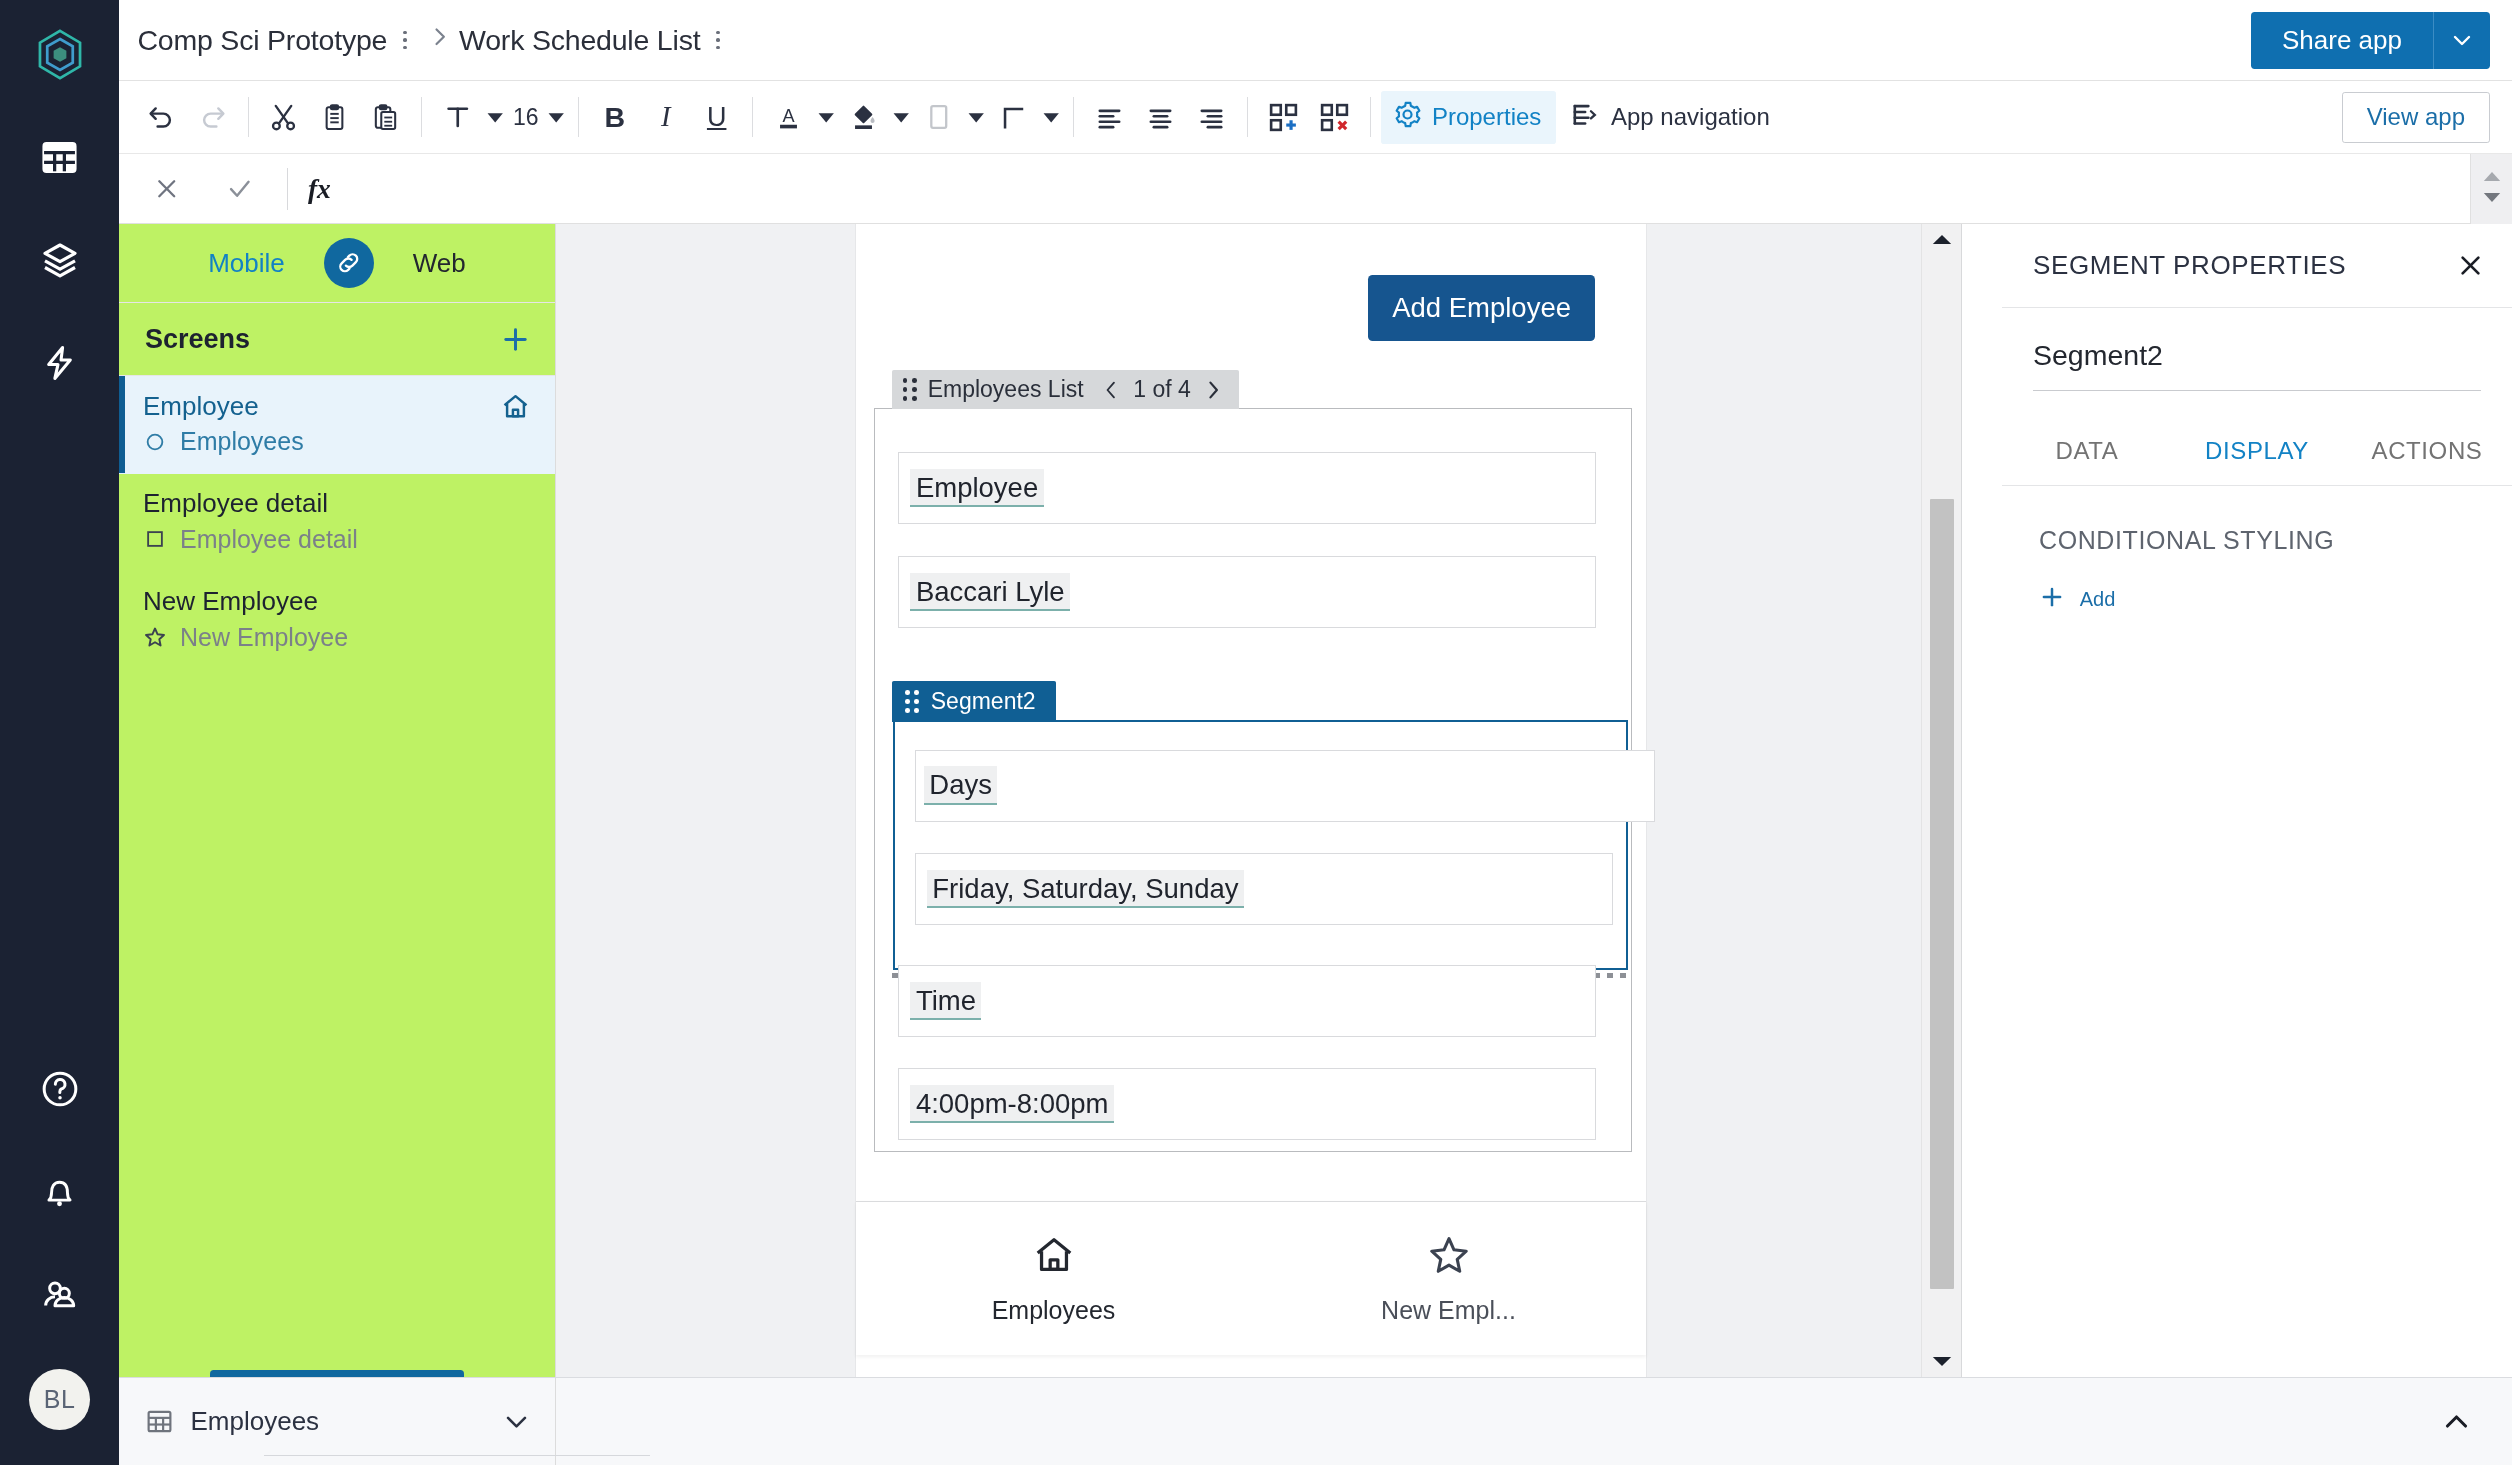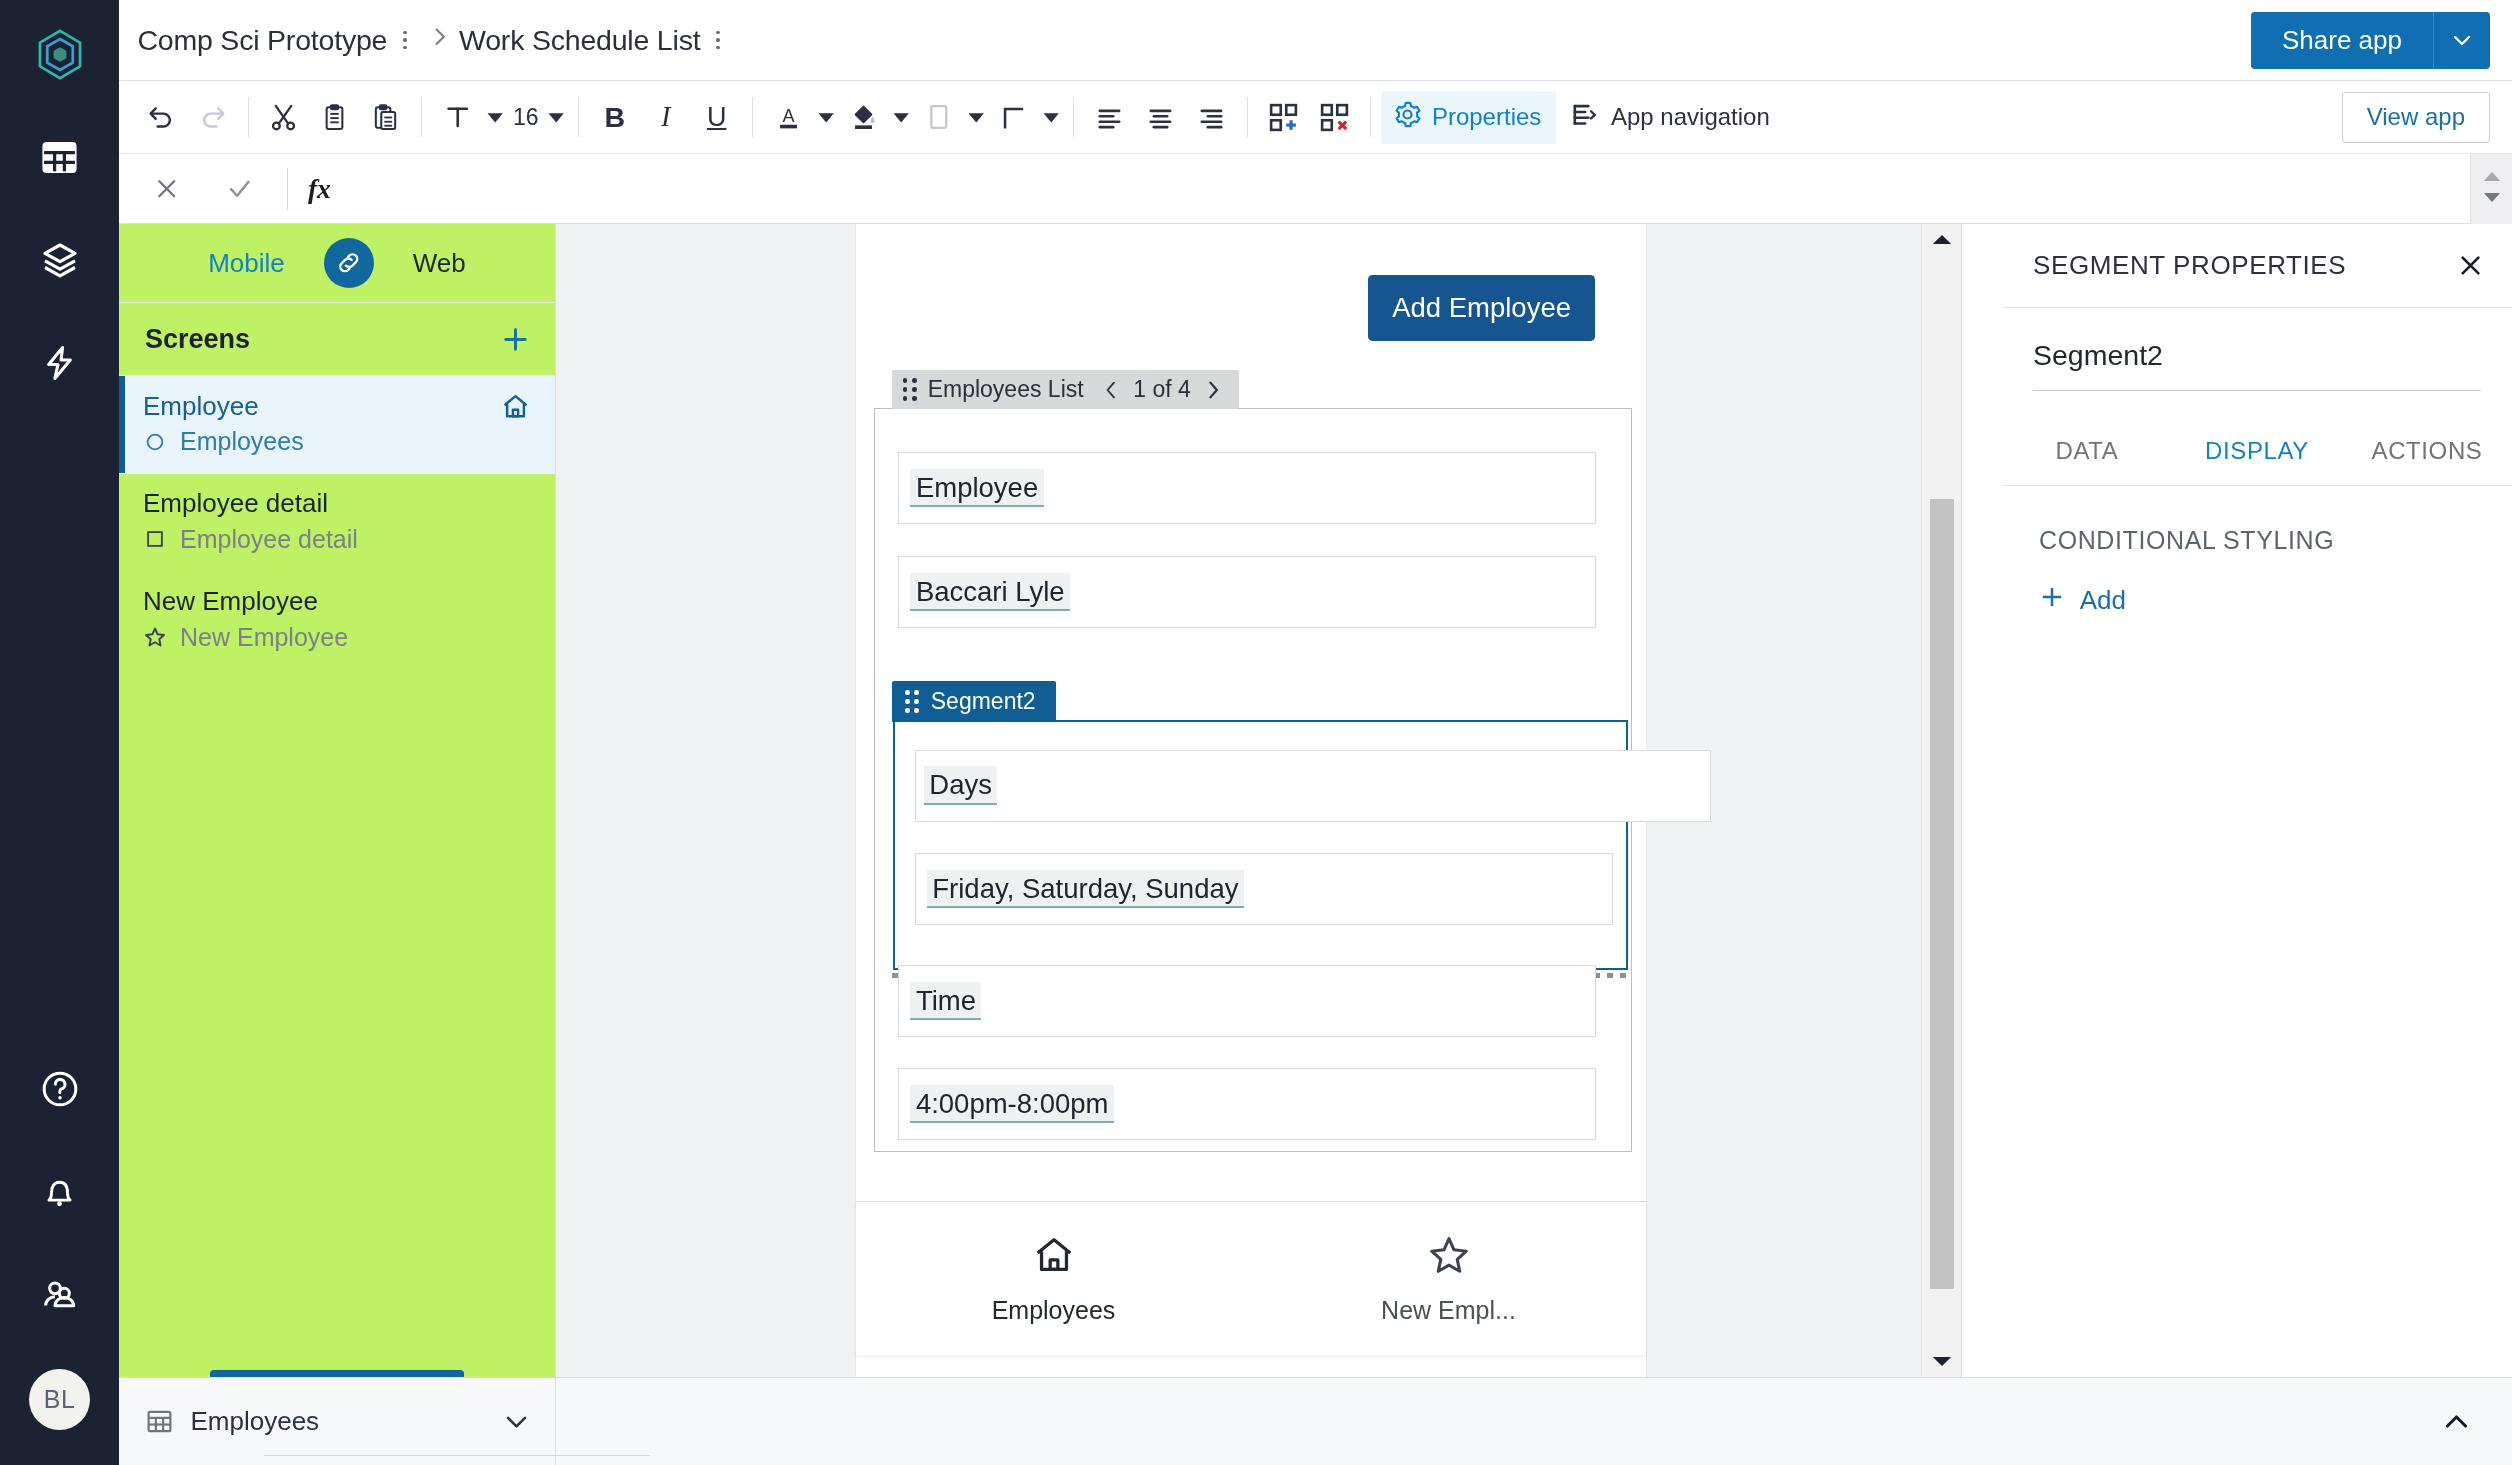--- a/index.html
+++ b/index.html
@@ -291,21 +291,21 @@
   }
   .rp-tab {
     flex: 1; text-align: center; font-size: 24px; color: #737373;
     padding: 13px 0 20px 0; cursor: pointer; letter-spacing: 0.6px;
   }
   .rp-tab.active { color: #1282c5; position: relative; }
   .rp-body { padding: 40px 31px 0 37px; }
   .rp-section { font-size: 25px; color: #5e646e; letter-spacing: 0.6px; }
   .rp-add {
     margin-top: 29px; display: flex; align-items: center; gap: 14.7px;
-    color: #1b6ea8; font-size: 26px; cursor: pointer;
+    color: #1b6ea8; font-size: 20px; cursor: pointer;
   }
 </style>
 </head>
 <body>
 
 <div id="app">
 
   <div class="rail">
     <div class="rail-logo">
       <svg width="46" height="51" viewBox="0 0 50 56">
@@ -764,21 +764,21 @@
               <span class="grip">
                   <i></i>
                   <i></i>
                   <i></i>
                   <i></i>
                   <i></i>
                   <i></i>
                 </span>
               <span>Segment2</span>
             </div>
-            <div class="fieldbox" style="left:20px; top:27.5px; width:796px;padding-left:8px;">
+            <div class="fieldbox" style="left:20px; top:27.5px; width:740px;padding-left:8px;">
               <span class="ftext">Days</span>
             </div>
             <div class="fieldbox" style="left:20px; top:131px; width:698px;">
               <span class="ftext">Friday, Saturday, Sunday</span>
             </div>
             <div class="segment-dashed"></div>
           </div>
 
           <div class="fieldbox" style="top:556px">
             <span class="ftext">Time</span>

